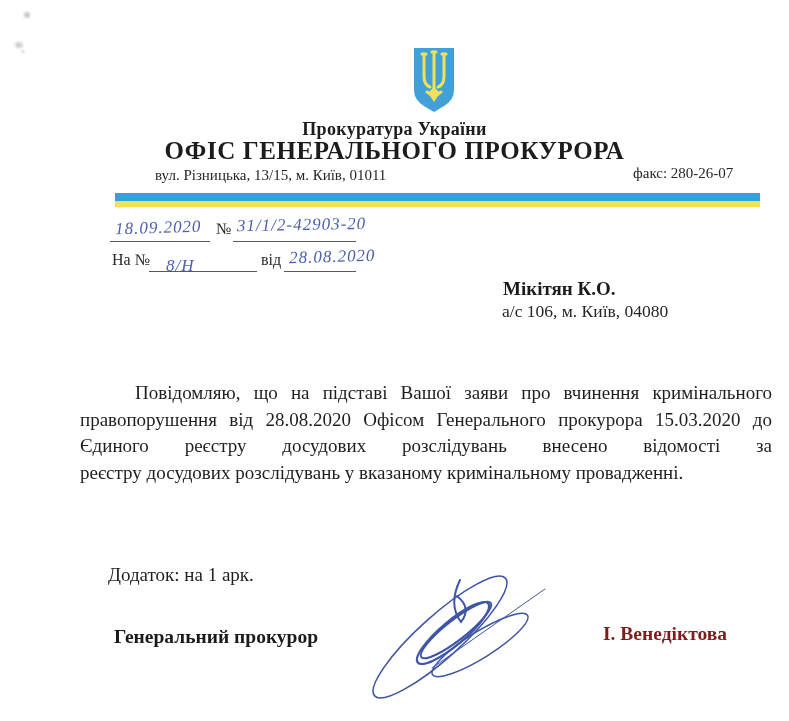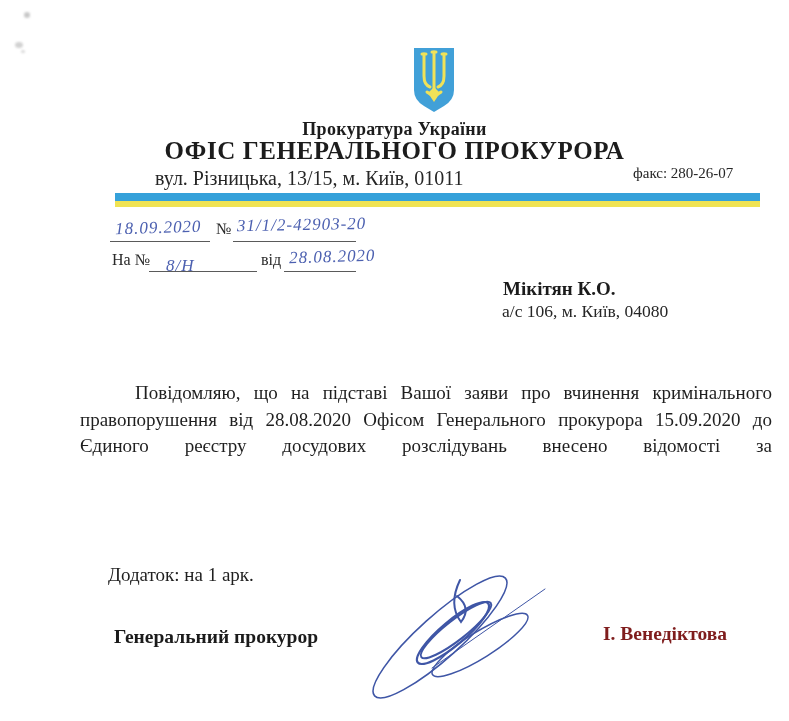--- a/index.html
+++ b/index.html
@@ -3,21 +3,21 @@
 <meta charset="utf-8">
 <style>
   html,body{margin:0;padding:0;}
   body{width:789px;height:721px;position:relative;background:#ffffff;
        font-family:"Liberation Serif","DejaVu Serif",serif;color:#222;overflow:hidden;}
   .abs{position:absolute;}
   
   .hdr-center{left:0;width:789px;text-align:center;}
   .org-parent{top:119px;font-size:18px;font-weight:bold;color:#1c1c1c;letter-spacing:.3px;}
   .org-name{top:137px;font-size:25px;font-weight:bold;color:#1c1c1c;letter-spacing:.6px;}
-  .addr{left:155px;top:167px;font-size:20px;color:#262626;}
+  .addr{left:155px;top:167px;font-size:15px;color:#262626;}
   .fax{left:633px;top:165px;font-size:15px;color:#262626;}
   
   .stripe-blue{left:115px;top:193px;width:645px;height:8px;background:#35a1da;}
   .stripe-yellow{left:115px;top:201px;width:645px;height:6px;background:#f0e353;}
   
   .emblem{left:411px;top:45px;width:46px;height:70px;}
   
   .printed{font-size:16px;color:#2a2a2a;}
   .hand{font-style:italic;color:#4c60b0;font-size:17px;letter-spacing:1px;white-space:nowrap;}
   .uline{height:0;border-bottom:1.3px solid #5a5a5a;}
@@ -78,22 +78,23 @@
 <div class="abs uline" style="left:149px;top:271px;width:108px;"></div>
 <div class="abs printed" style="left:261px;top:251px;">від</div>
 <div class="abs hand" style="left:289px;top:247px;transform:rotate(-1.5deg);">28.08.2020</div>
 <div class="abs uline" style="left:284px;top:271px;width:72px;"></div>
 
 <div class="abs rcp-name">Мікітян К.О.</div>
 <div class="abs rcp-addr">а/с 106, м. Київ, 04080</div>
 
 <div class="abs body-text">
   <div class="bline first">Повідомляю, що на підставі Вашої заяви про вчинення кримінального</div>
-  <div class="bline">правопорушення від 28.08.2020 Офісом Генерального прокурора 15.09.2020 до</div>
+  <div class="bline">правопорушення від 28.08.2020 Офісом Генерального прокурора 15.03.2020 до</div>
   <div class="bline">Єдиного реєстру досудових розслідувань внесено відомості за</div>
+  <div class="bline last">реєстру досудових розслідувань у вказаному кримінальному провадженні.</div>
 </div>
 
 <div class="abs attachment">Додаток: на 1 арк.</div>
 
 <div class="abs sig-title">Генеральний прокурор</div>
 <div class="abs sig-name">І. Венедіктова</div>
 
 <svg class="abs signature" viewBox="0 0 230 170">
   <g fill="none" stroke="#3f56a6" stroke-linecap="round">
     <ellipse cx="85" cy="87" rx="88" ry="21" stroke-width="1.6" transform="rotate(-42 85 87)"></ellipse>

